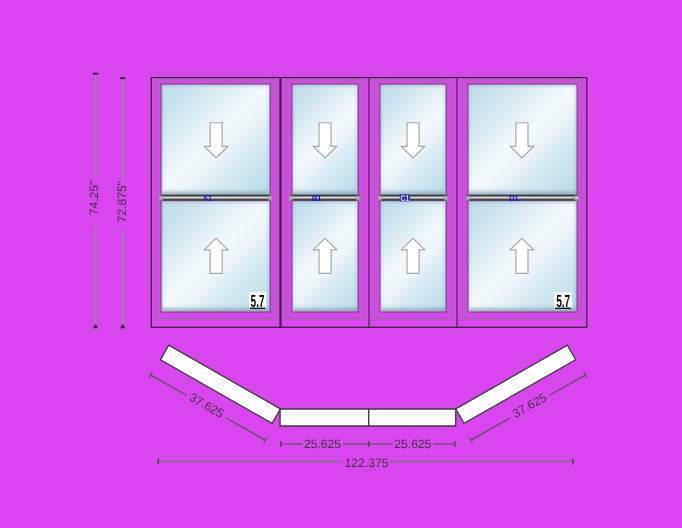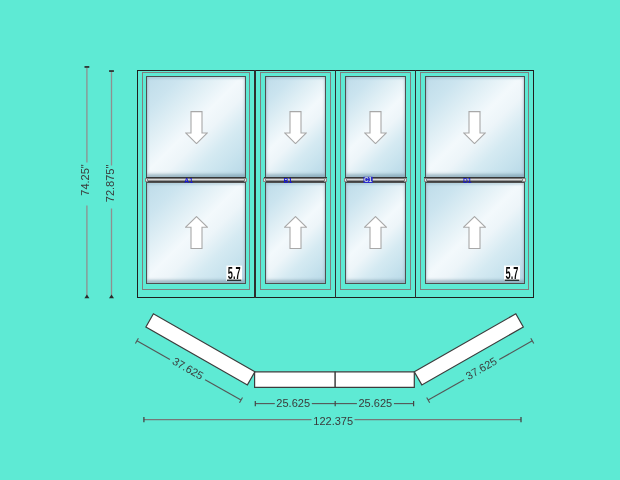--- a/index.html
+++ b/index.html
@@ -1,16 +1,16 @@
 <!DOCTYPE html>
 <html><head>
 <meta charset="utf-8">
 <style>
   html,body{margin:0;padding:0;background:#fff;}
-  #page{position:relative;width:620px;height:480px;background:#5eead4;overflow:hidden;
+  #page{position:relative;width:620px;height:480px;background:#d946ef;overflow:hidden;
         font-family:"Liberation Sans",sans-serif;}
   .abs{position:absolute;box-sizing:border-box;}
   .outer{border:1.3px solid #1f1f1f;}
   .f2{border:1px solid #7f7f7f;}
   .sash{border:1.3px solid #4f4f4f;}
   .glass{background:linear-gradient(135deg,#bedce9 0%,#cbe4ef 17%,#e0eff5 33%,#f3f9fc 48%,#edf5f9 58%,#d5eaf2 72%,#c6e2ed 86%,#b7d8e7 100%);
          box-shadow:inset 0 -3px 3px rgba(122,155,172,.65), inset 0 2px 2px rgba(150,185,200,.4);}
   .rail{background:linear-gradient(180deg,#333 0%,#3a3a3a 18%,#8a8a8a 33%,#d9d9d9 50%,#ababab 66%,#4d4d4d 83%,#2f2f2f 100%);}
   .cap{background:#e2e2e2;border:0.7px solid #8a8a8a;}
   .mull{background:#2e2e2e;}

